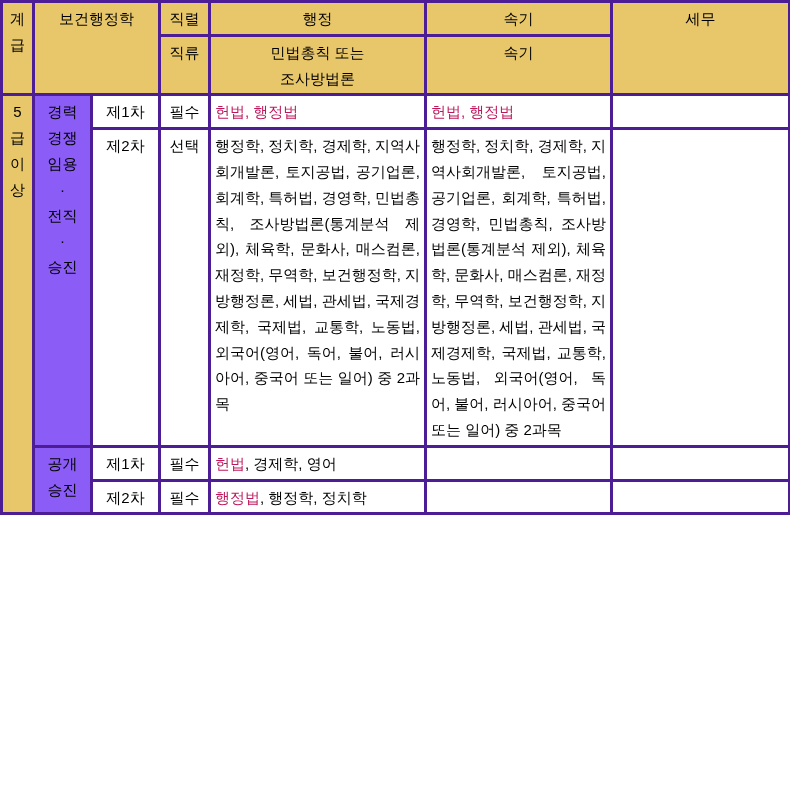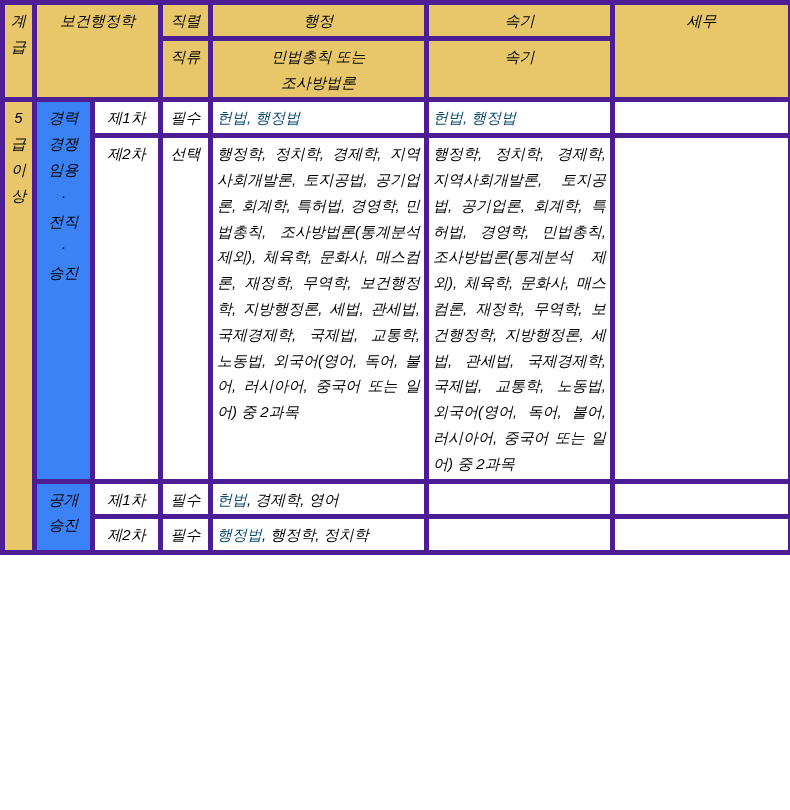--- a/index.html
+++ b/index.html
@@ -16,57 +16,56 @@
     overflow: hidden;
     background: #ffffff;
   }
   table.exam-table {
     border-collapse: collapse;
     table-layout: fixed;
     width: 790px;
     margin: 0;
   }
   table.exam-table td {
-    border: 5px solid #4c1d95;
+    border: 3px solid #4c1d95;
     vertical-align: top;
     padding: 3px 4px 2px 4px;
     font-size: 15px;
     line-height: 1.72;
     color: #000000;
     overflow: hidden;
-    font-style: italic;
   }
   
   .hdr {
     background: #e8c66a;
     text-align: center;
     vertical-align: middle;
     font-size: 16px;
     font-weight: normal;
     padding: 4px 2px;
   }
   .hdr-tall { height: 32px; }
   .mid { vertical-align: middle; }
   .just {
     text-align: justify;
     text-align-last: left;
     text-justify: inter-character;
     word-break: break-all;
   }
-  .red { color: #0c4a6e; }
+  .red { color: #be185d; }
   .grade-cell {
     background: #e8c66a;
     text-align: center;
     vertical-align: middle;
     font-size: 16px;
     line-height: 1.55;
     letter-spacing: 0;
   }
   .group-cell {
-    background: #3b82f6;
+    background: #8b5cf6;
     text-align: center;
     vertical-align: middle;
     font-size: 15px;
     line-height: 1.6;
   }
   .nowrap-c {
     text-align: center;
     vertical-align: top;
     white-space: nowrap;
   }

